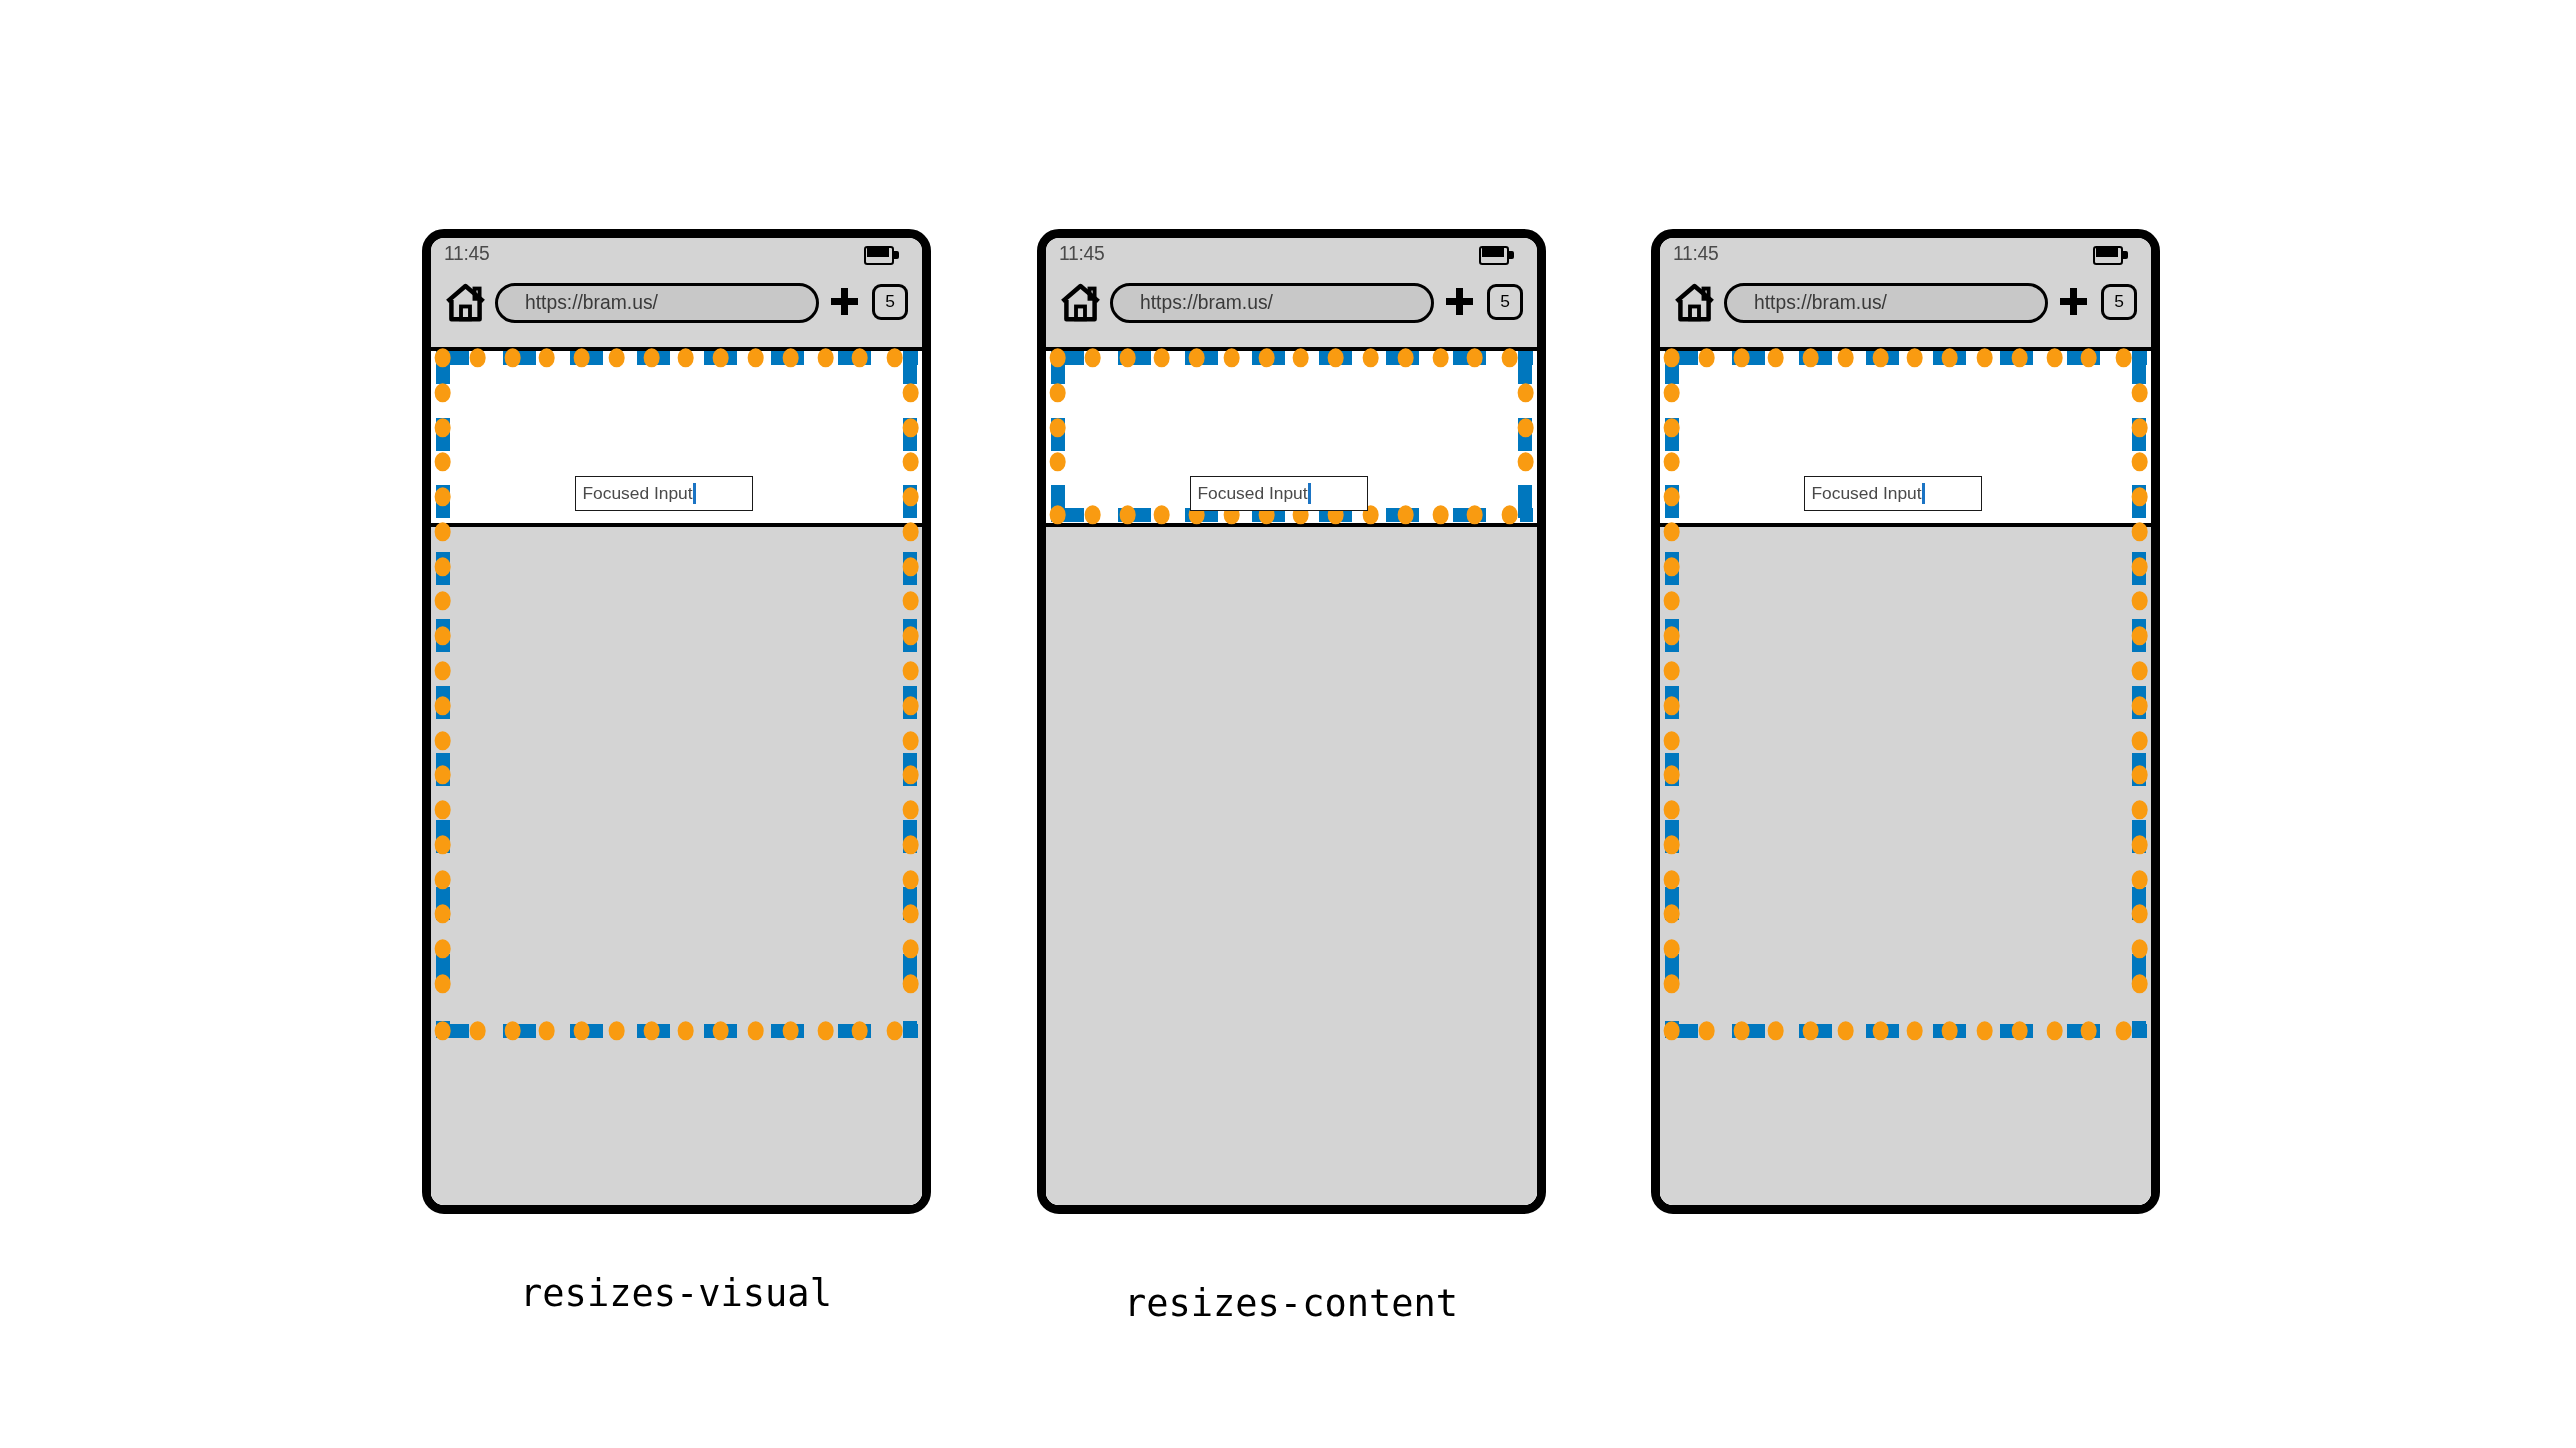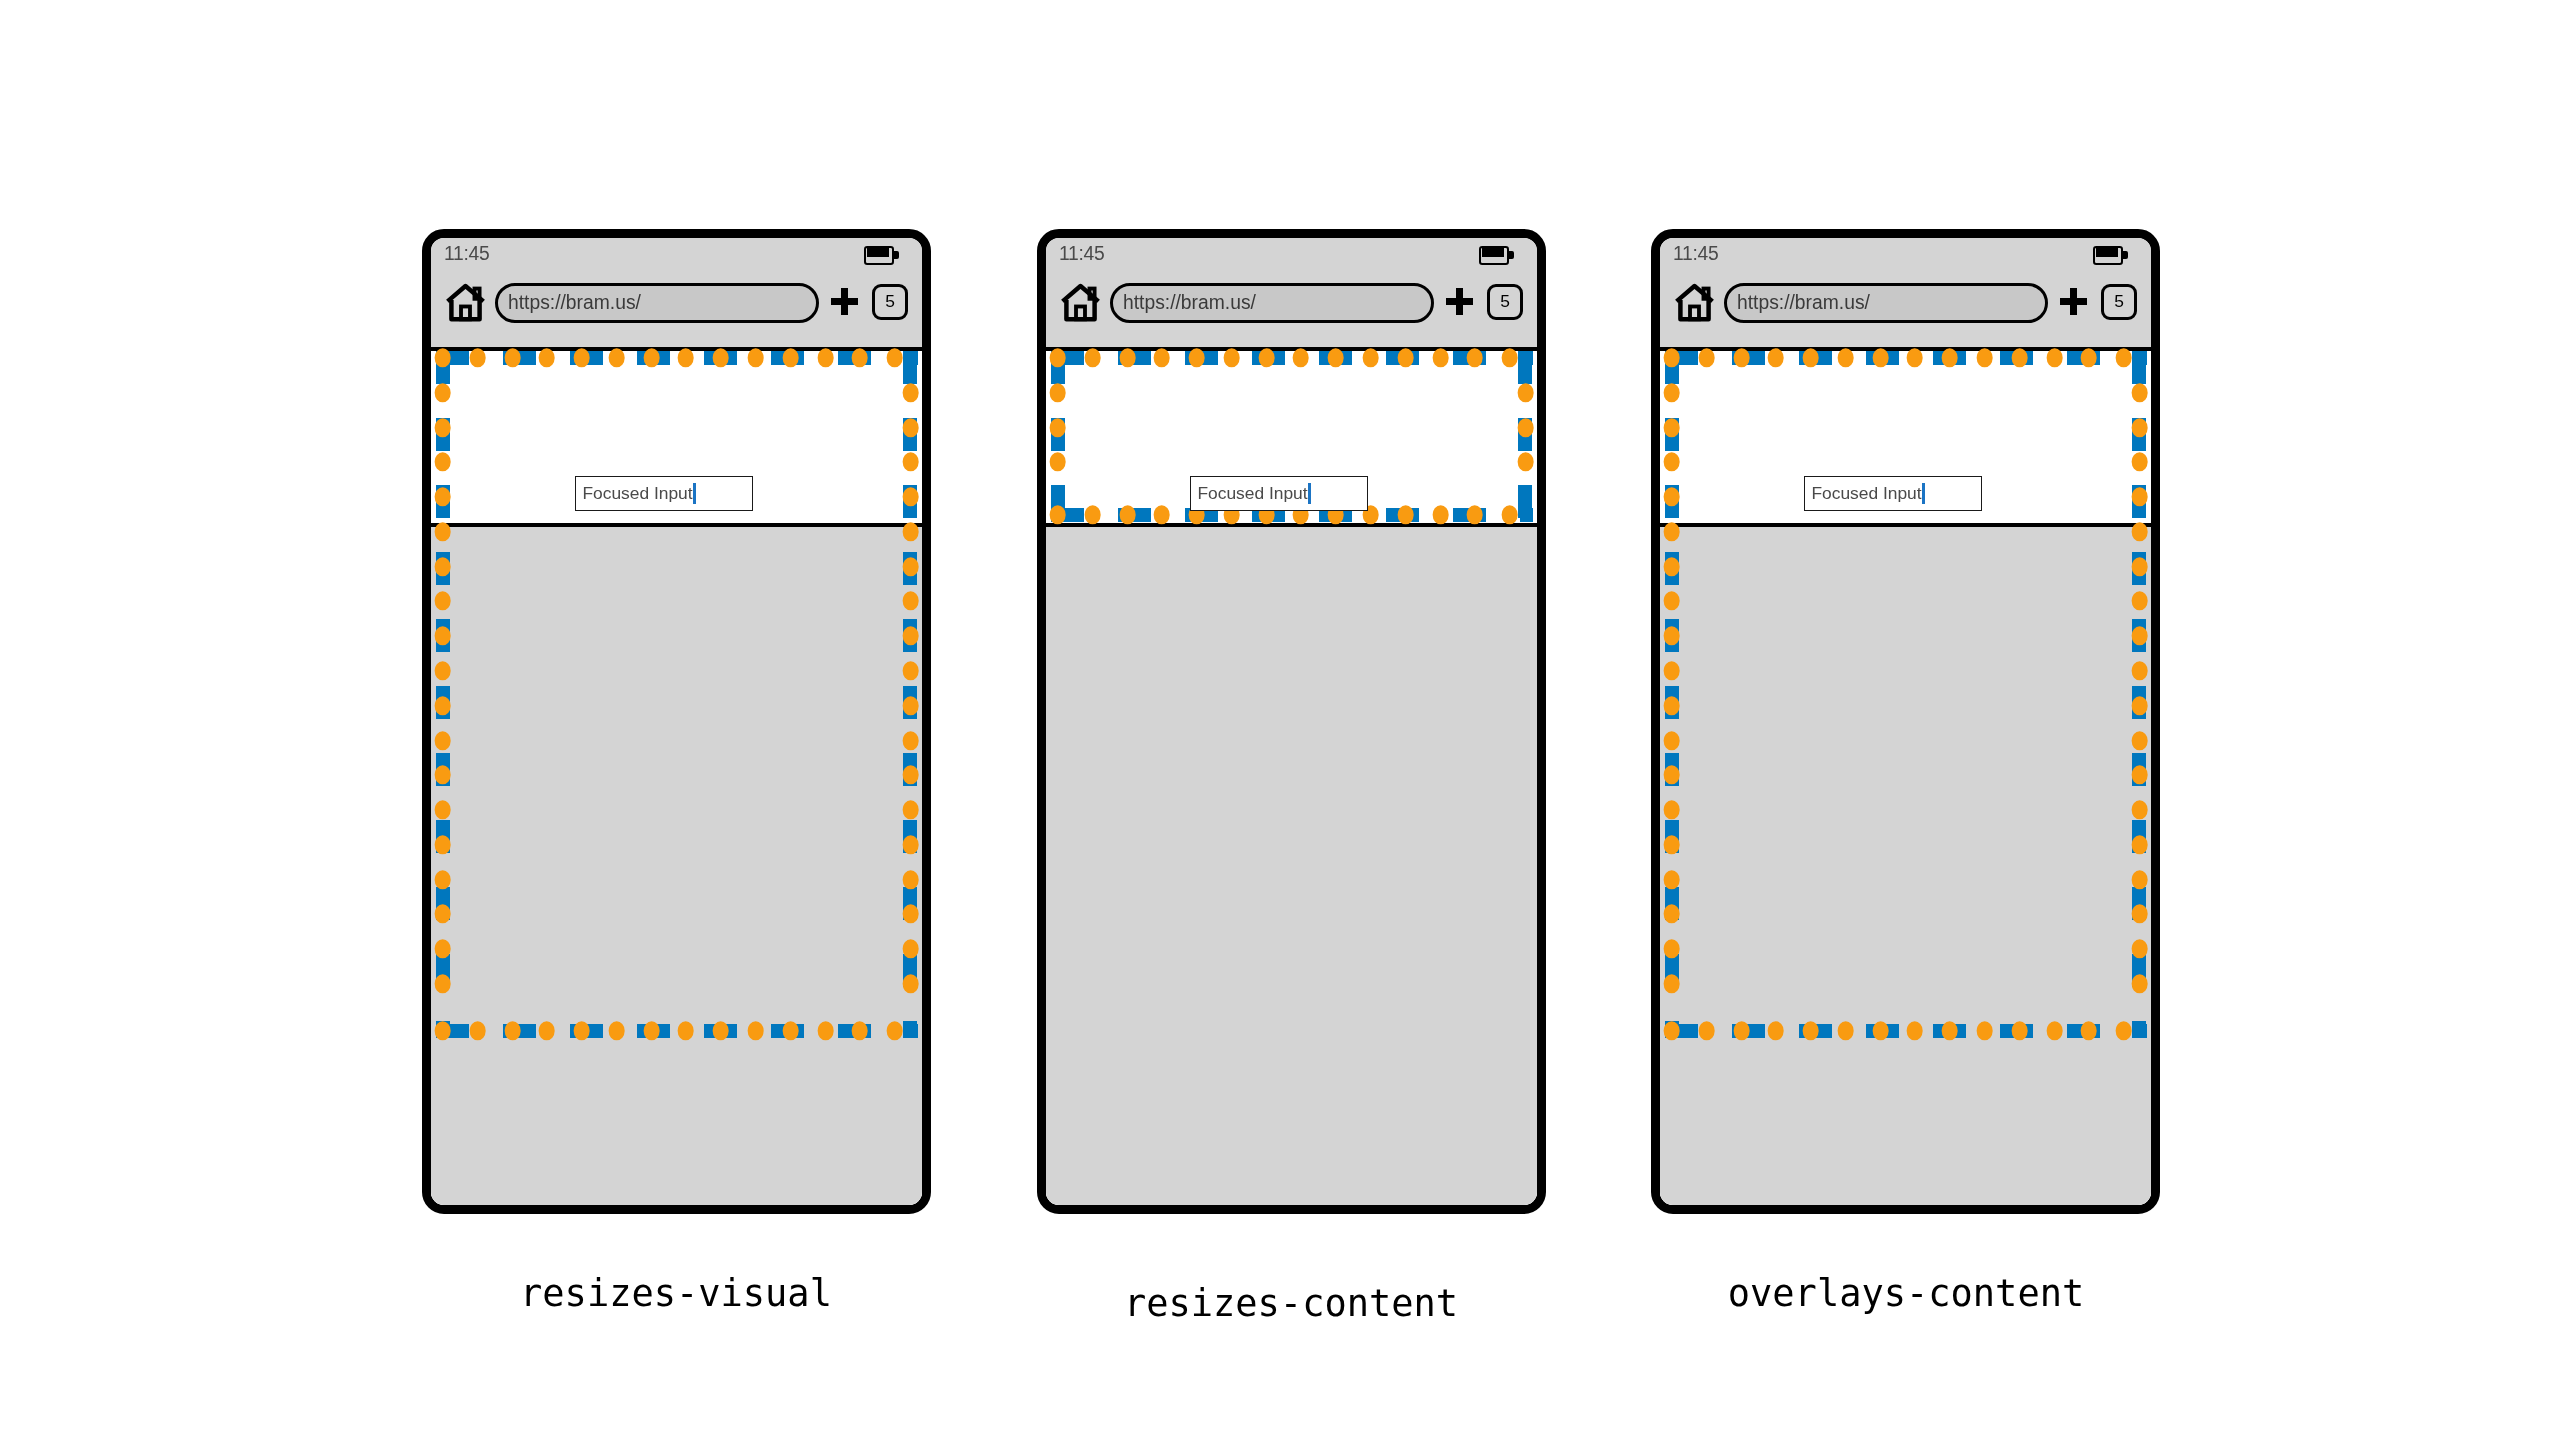--- a/index.html
+++ b/index.html
@@ -62,21 +62,21 @@
     position:absolute;left:14px;top:7.7px;width:41px;height:40px;
   }
   .urlbar{
     position:absolute;left:64px;top:9px;right:103px;height:40px;
     background:#c8c8c8;
     border:3.2px solid #000;
     border-radius:22px;
     box-sizing:border-box;
   }
   .urltext{
-    position:absolute;left:10px;top:50%;transform:translateY(-50%);
+    position:absolute;left:27px;top:50%;transform:translateY(-50%);
     font-size:19.3px;color:#3a3a3a;white-space:nowrap;
     font-family:"Liberation Sans",sans-serif;
   }
   .plus-btn{
     position:absolute;right:64px;top:14px;width:27px;height:27px;
   }
   .plus-btn i{position:absolute;background:#000;}
   .plus-btn i.h{left:0;top:9.7px;width:27px;height:7.7px;}
   .plus-btn i.v{left:9.7px;top:0;width:7.7px;height:27px;}
   .tabs-btn{
@@ -557,16 +557,15 @@
           </div>
 
         <div class="focused-input" style="left:144px;top:125px;">
           <span class="txt" title="Focused Input">Focused Input</span>
           <span class="caret"></span>
         </div>
       </div>
 
     </div>
   </div>
-  <div class="caption" style="left:1906px;top:1272px;">overlays-content</div>
 
 </div>
 
 
 </body></html>

